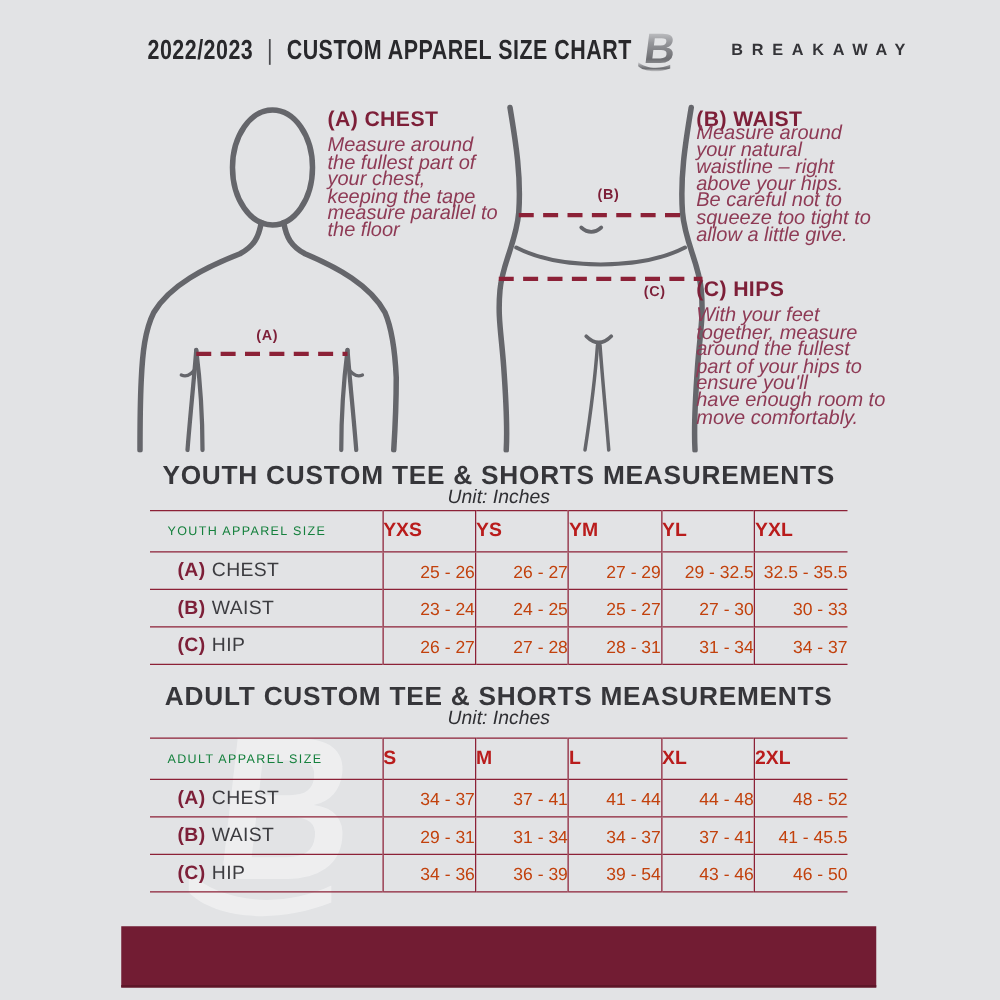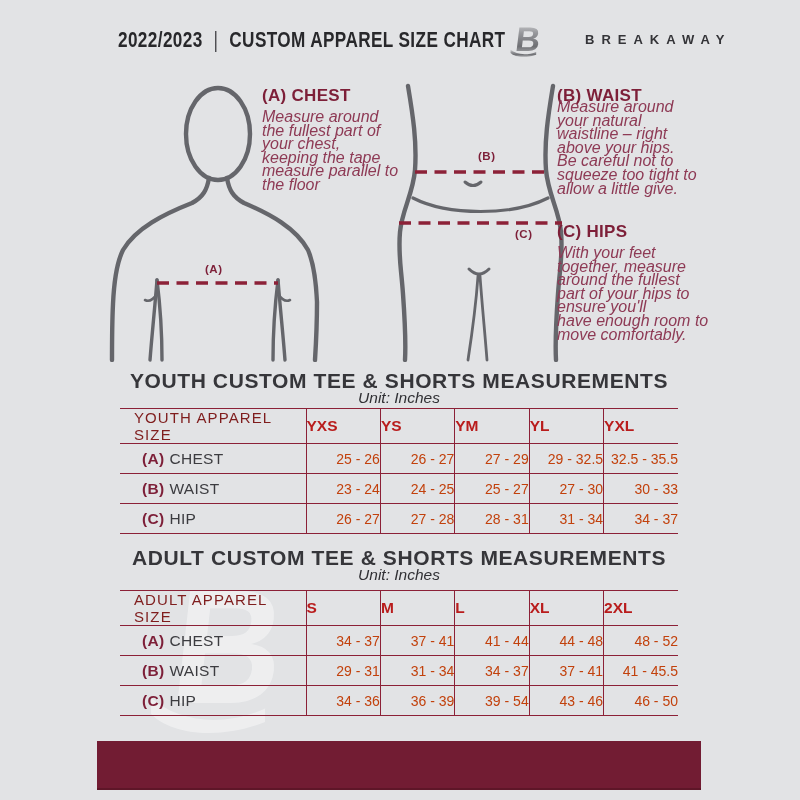--- a/index.html
+++ b/index.html
@@ -66,21 +66,21 @@
     position:absolute;left:120px;width:558px;
     border-collapse:collapse;table-layout:fixed;
   }
   .size-table tr{border-top:1.5px solid var(--line);}
   .size-table tr.last{border-bottom:1.5px solid var(--line);}
   .size-table th+th,.size-table td+td{border-left:1.5px solid var(--line);}
   .size-table th{height:33px;font-size:15.5px;font-weight:bold;color:#b91c1c;text-align:left;}
   .size-table td{height:30px;font-size:14px;color:#c2410c;text-align:right;}
   .size-table .lbl-col{width:186px;}
   .size-table th.row-head{
-    font-weight:normal;font-size:15px;letter-spacing:1.1px;color:#7f1d1d;
+    font-weight:normal;font-size:10px;letter-spacing:1.1px;color:#15803d;
     text-align:left;padding-left:14px;
   }
   .size-table td.row-lbl{text-align:left;padding-left:22px;font-size:15.5px;color:#3c3c40;letter-spacing:.3px;}
   .size-table td.row-lbl .pfx{font-weight:bold;color:var(--maroon);margin-right:5px;}
 
   
   .watermark{left:146px;top:556px;width:152px;height:196px;opacity:.42;z-index:0;}
   .footer-bar{
     left:97px;top:741px;width:604px;height:49px;
     background:var(--footer);z-index:2;

